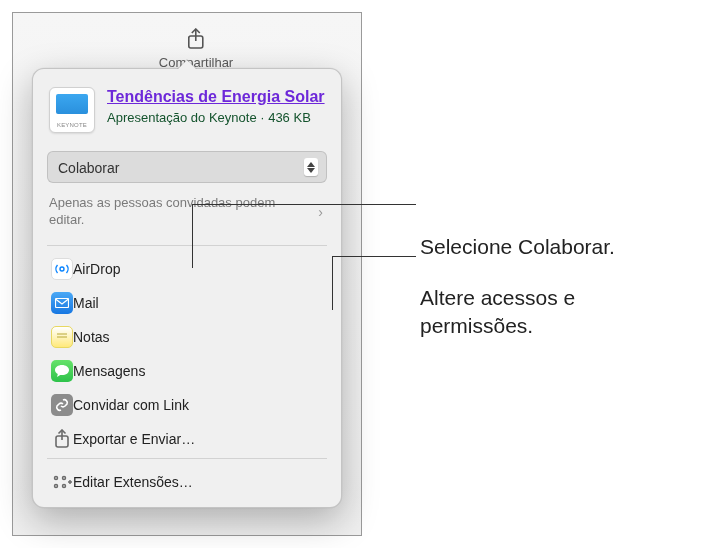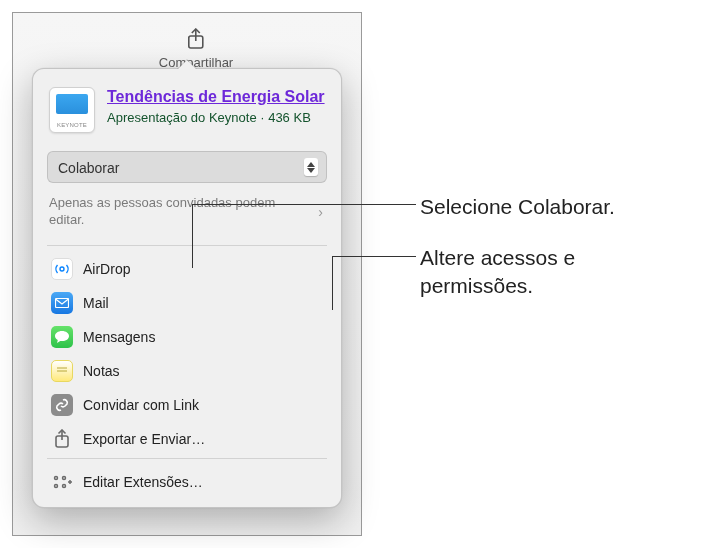--- a/index.html
+++ b/index.html
@@ -158,21 +158,20 @@
       padding-right: 2px;
     }
     .divider {
       height: 1px;
       background: rgba(0,0,0,0.12);
       margin: 2px 0 6px 0;
     }
     .share-item {
       display: flex;
       align-items: center;
-      gap: 10px;
       padding: 6px 4px;
       font-size: 14px;
       color: #222;
       border-radius: 4px;
     }
     .share-item .icon-wrap {
       width: 22px;
       height: 22px;
       border-radius: 5px;
       display: flex;
@@ -184,20 +183,21 @@
     .icon-mail { background: linear-gradient(#4aa8f5, #1777e2); }
     .icon-messages { background: linear-gradient(#66e26a, #2ec24a); }
     .icon-notes { background: linear-gradient(#fff, #ffe97a); border: 1px solid #e8d860; }
     .icon-link { background: #8c8c8c; }
     .icon-gray { color: #6a6a6a; }
     .callout {
       position: absolute;
       font-size: 21px;
       color: #222;
       line-height: 1.35;
+      margin-top: 40px;
     }
     .callout-1 { left: 420px; top: 193px; }
     .callout-2 { left: 420px; top: 244px; width: 260px; }
     .leader {
       position: absolute;
       height: 1px;
       background: #333;
     }
     .leader-1 { left: 192px; top: 204px; width: 224px; }
     .leader-1v { position: absolute; left: 192px; top: 204px; width: 1px; height: 64px; background: #333; }
@@ -268,36 +268,36 @@
     <span class="icon-wrap icon-mail">
       <svg width="14" height="10" viewBox="0 0 14 10" fill="none" stroke="#fff" stroke-width="1.2">
         <rect x="0.5" y="0.5" width="13" height="9" rx="1"></rect>
         <path d="M0.5 1 L7 6 L13.5 1"></path>
       </svg>
     </span>
     <span>Mail</span>
   </div>
 
   <div class="share-item">
-    <span class="icon-wrap icon-messages">
-      <svg width="14" height="12" viewBox="0 0 14 12" fill="#fff">
-        <path d="M7 0 C3 0 0 2.2 0 5 C0 6.7 1.1 8.2 2.8 9 L2 12 L5.2 10 C5.8 10.1 6.4 10.1 7 10.1 C11 10.1 14 7.9 14 5 C14 2.2 11 0 7 0 Z"></path>
-      </svg>
-    </span>
-    <span>Mensagens</span>
-  </div>
-
-  <div class="share-item">
     <span class="icon-wrap icon-notes">
       <svg width="14" height="14" viewBox="0 0 14 14" fill="none" stroke="#b8a838" stroke-width="1">
         <line x1="2" y1="4" x2="12" y2="4"></line>
         <line x1="2" y1="7" x2="12" y2="7"></line>
       </svg>
     </span>
     <span>Notas</span>
+  </div>
+
+  <div class="share-item">
+    <span class="icon-wrap icon-messages">
+      <svg width="14" height="12" viewBox="0 0 14 12" fill="#fff">
+        <path d="M7 0 C3 0 0 2.2 0 5 C0 6.7 1.1 8.2 2.8 9 L2 12 L5.2 10 C5.8 10.1 6.4 10.1 7 10.1 C11 10.1 14 7.9 14 5 C14 2.2 11 0 7 0 Z"></path>
+      </svg>
+    </span>
+    <span>Mensagens</span>
   </div>
 
   <div class="share-item">
     <span class="icon-wrap icon-link">
       <svg width="14" height="14" viewBox="0 0 14 14" fill="none" stroke="#fff" stroke-width="1.6">
         <path d="M6 8 A3 3 0 0 0 10 8 L12 6 A3 3 0 0 0 8 2"></path>
         <path d="M8 6 A3 3 0 0 0 4 6 L2 8 A3 3 0 0 0 6 12"></path>
       </svg>
     </span>
     <span>Convidar com Link</span>

